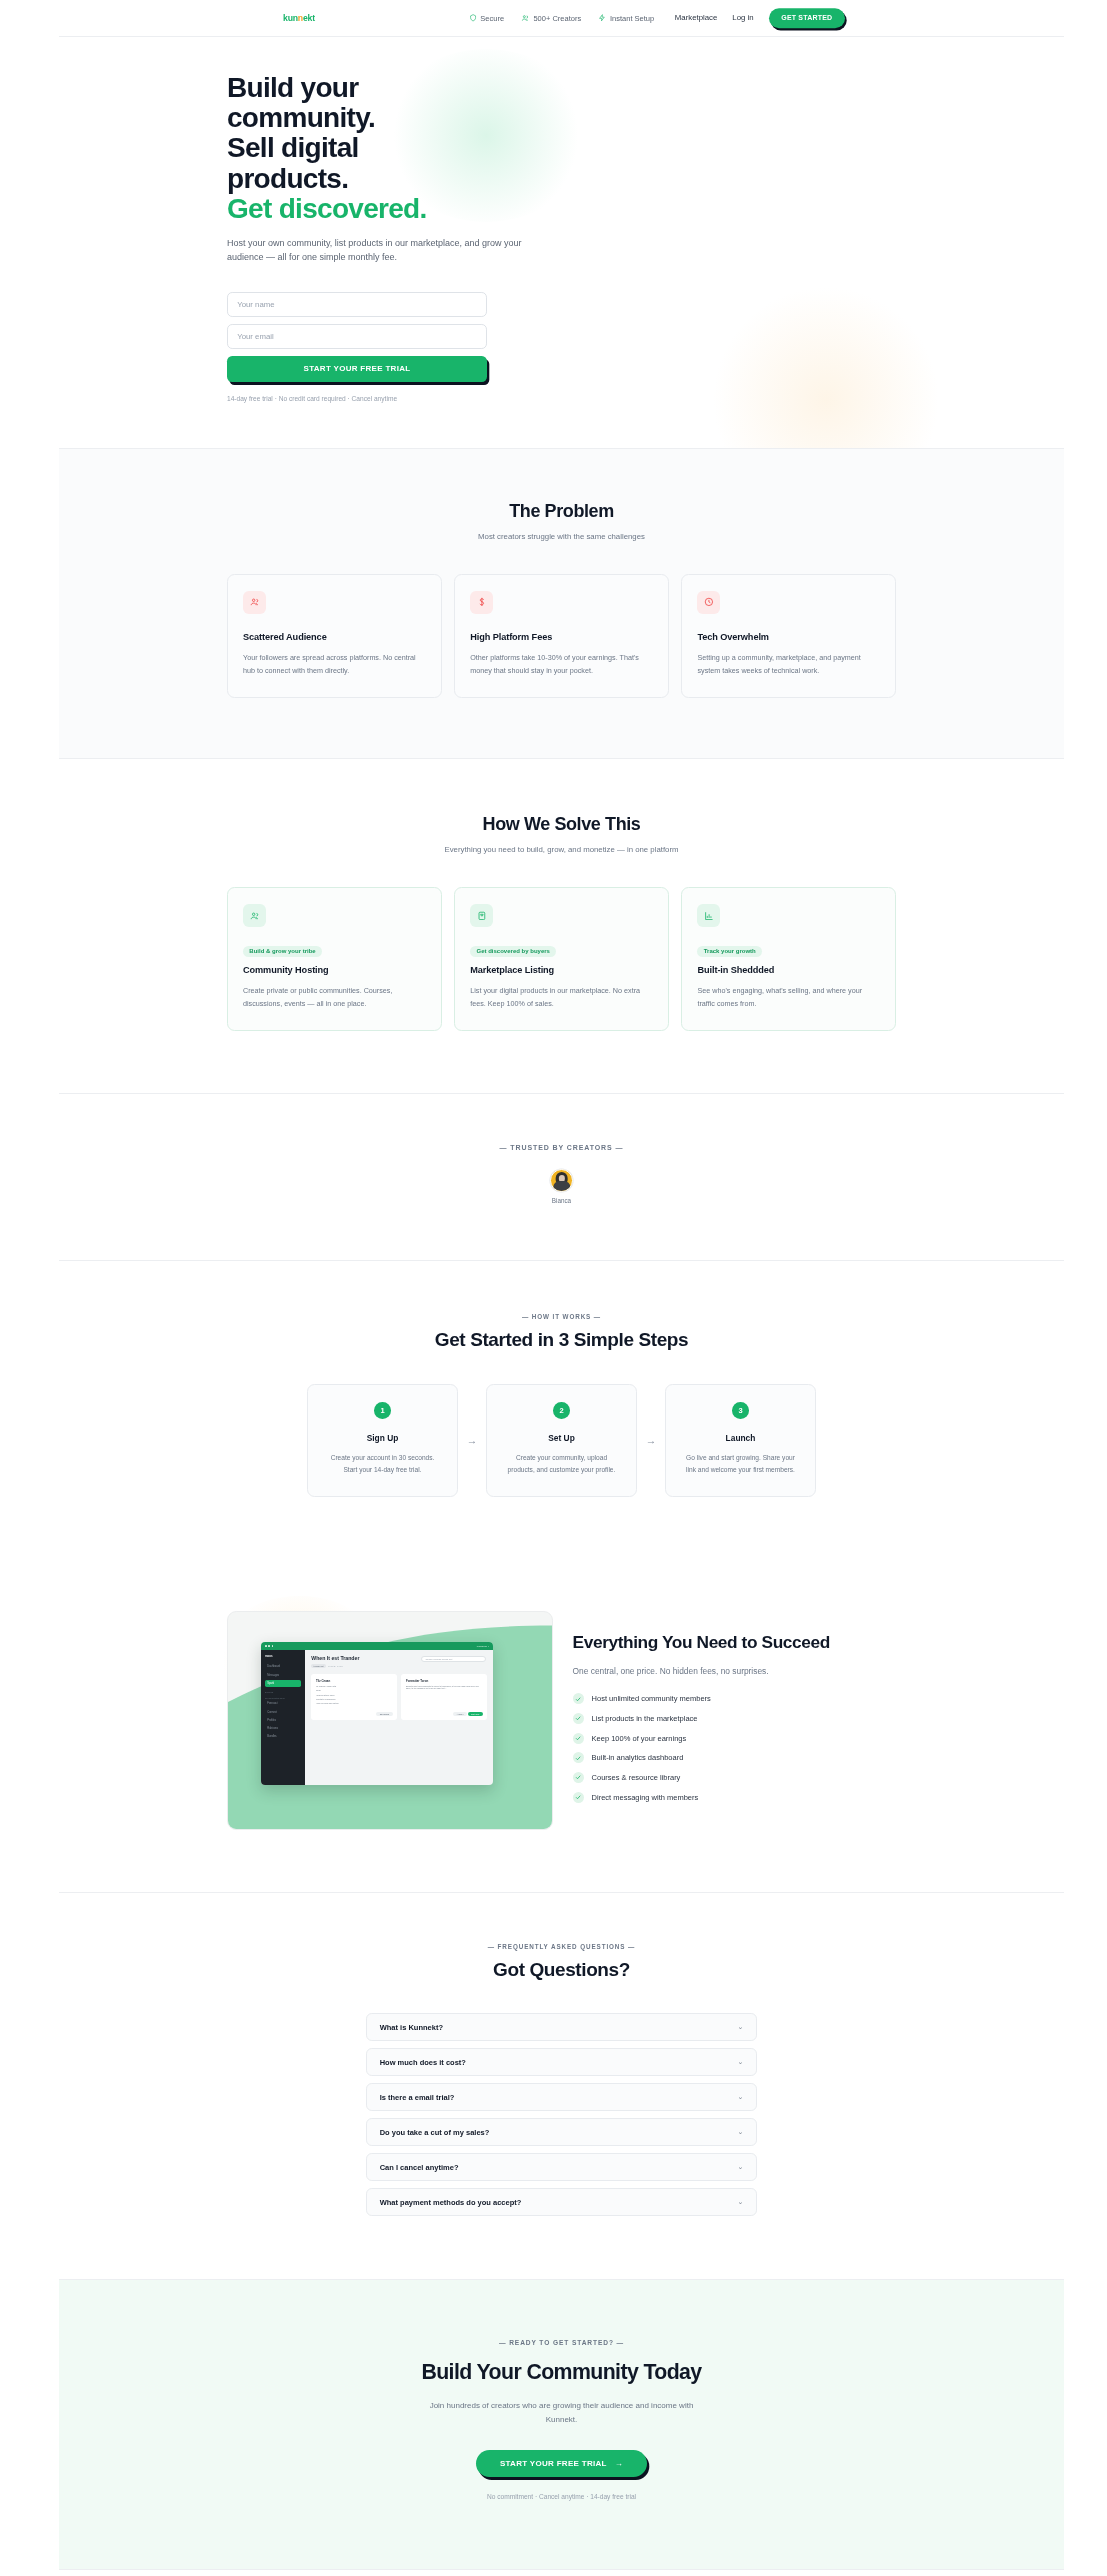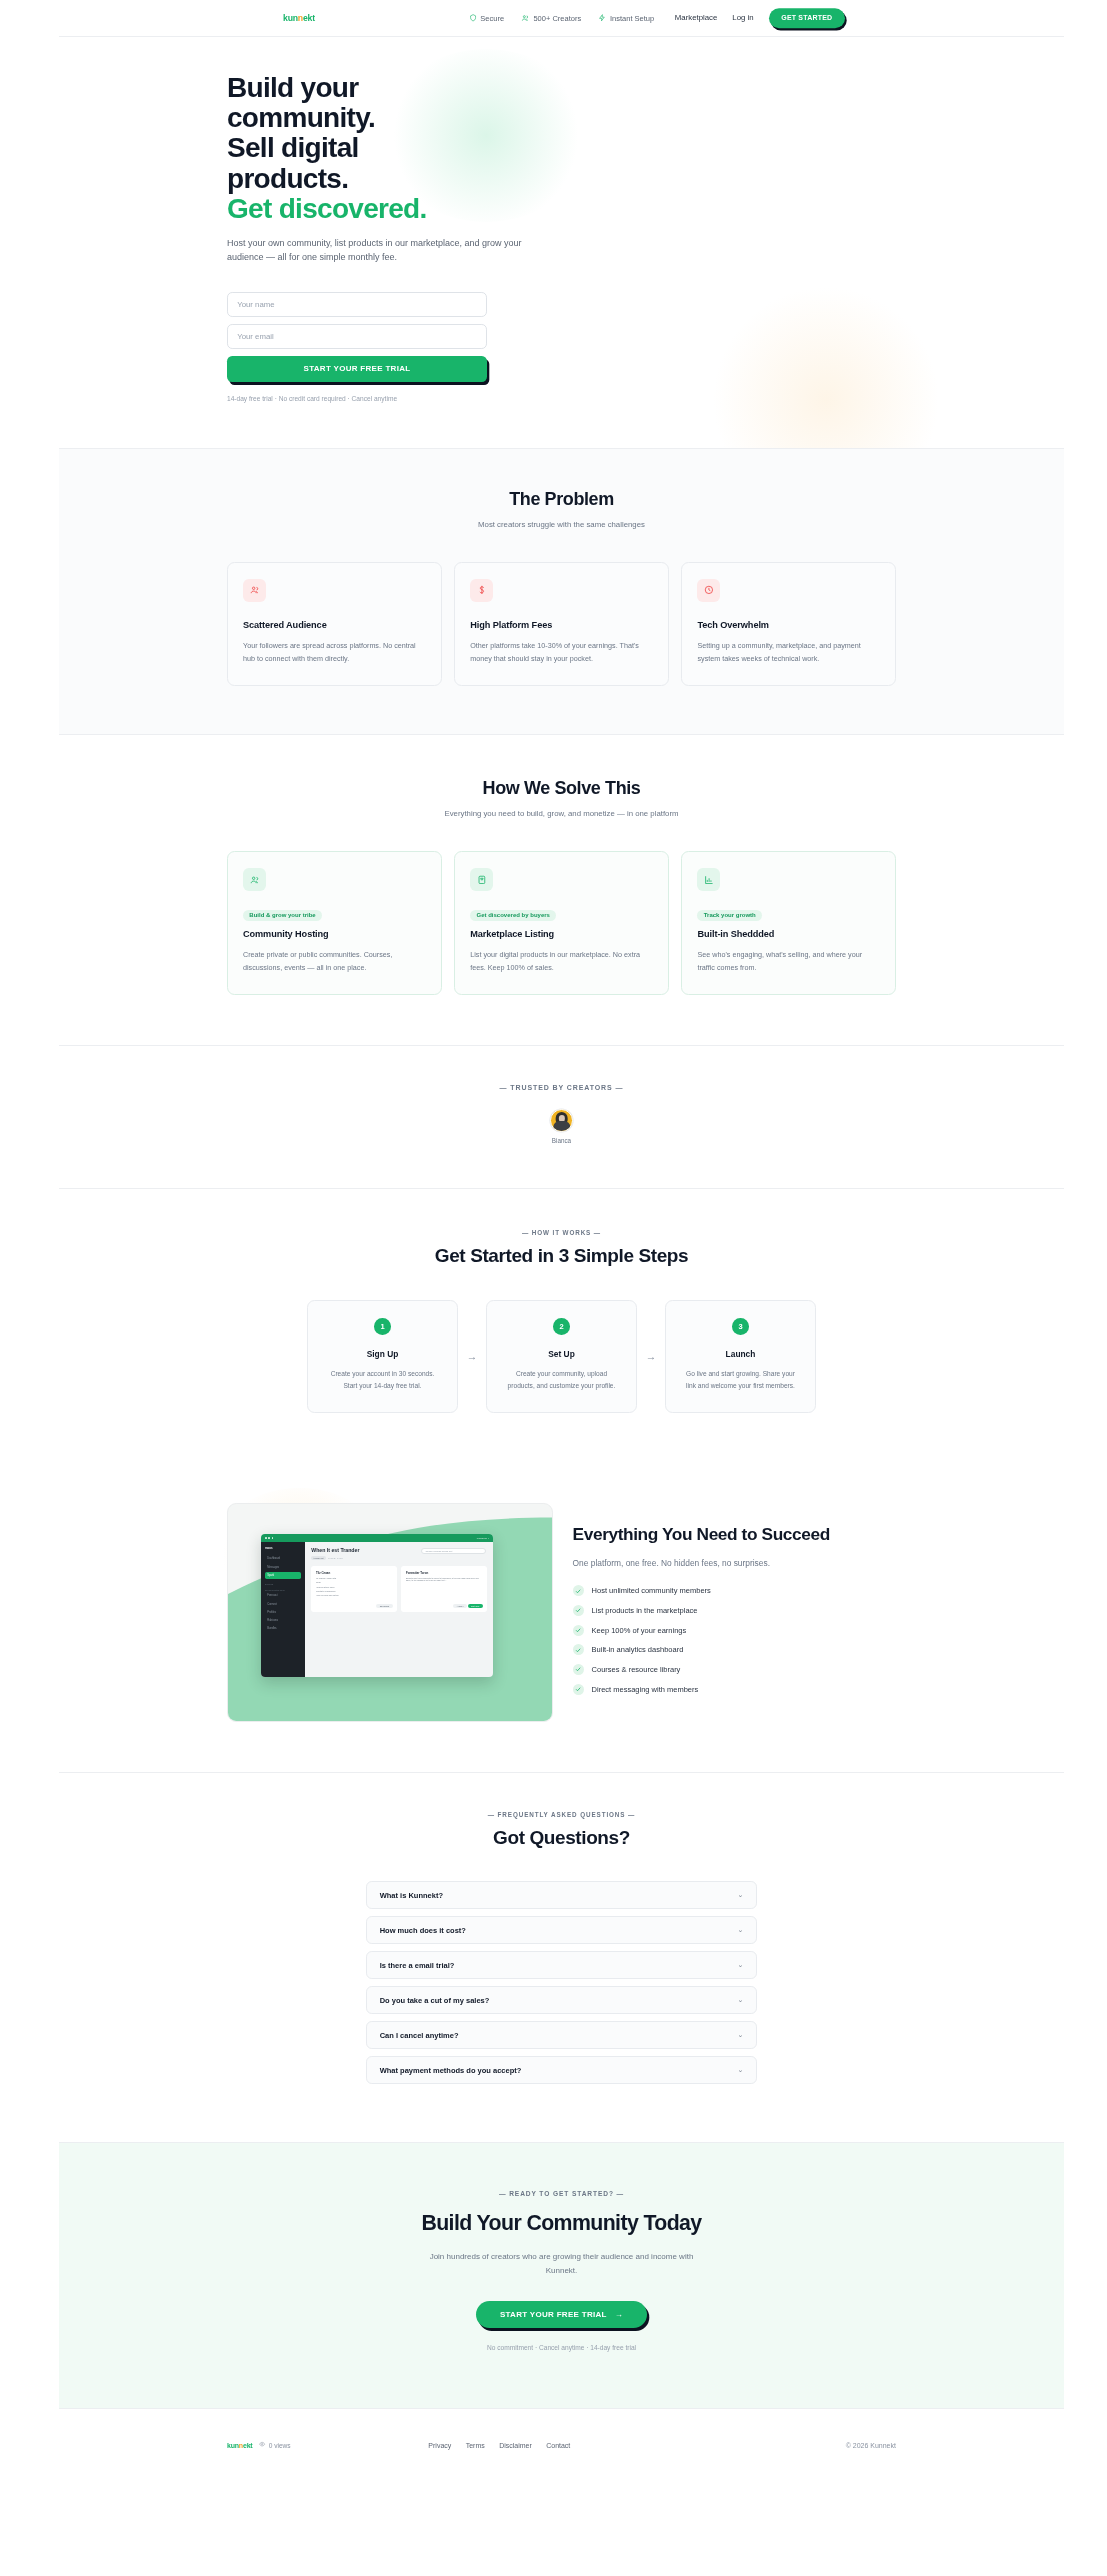--- a/index.html
+++ b/index.html
@@ -42,21 +42,21 @@
   .nav-link { font-size:7.8px; color:#2b3442; text-decoration:none; white-space:nowrap; }
   .btn-hdr {
     background:#18b46a; color:#fff; border:none;
     font-size:7px; font-weight:bold; letter-spacing:0.2px;
     padding:6.3px 12.7px; border-radius:576px;
     box-shadow:1.7px 2.3px 0 #0c1220; cursor:pointer; white-space:nowrap;
     font-family:"Liberation Sans", sans-serif;
   }
 
   
-  .wrap { width:669px; margin:0 auto; }
+  .wrap { width:669px; margin:12px auto; }
   .sec { position:relative; }
   .sec-white { background:#ffffff; }
   .sec-tint  { background:#fafbfc; }
   .sec-mint  { background:#f1faf5; }
   .divider-top { border-top:0.6px solid #eceef1; }
   .divider-bot { border-bottom:0.6px solid #eceef1; }
 
   
   .hero { padding:36px 0 46px; overflow:hidden; position:relative; background:#fff; }
   .hero-glow-a {
@@ -512,21 +512,21 @@
                     </div>
                   </div>
                 </div>
               </div>
             </div>
           </div>
         </div>
 
         <div class="feat-col">
           <h2>Everything You Need to Succeed</h2>
-          <div class="lead">One platform, one free. No hidden fees, no surprises.</div>
+          <div class="lead">One central, one price. No hidden fees, no surprises.</div>
           <div class="feat-list">
             <div class="feat-li">
               <span class="chk">
                   <svg width="6.3" height="6.3" viewBox="0 0 24 24" fill="none" stroke="#18b46a" stroke-width="3">
                     <path d="M4 12.5 L9.5 18 L20 6.5"></path>
                   </svg>
                 </span>
               <span class="txt">Host unlimited community members</span>
             </div>
             <div class="feat-li">

